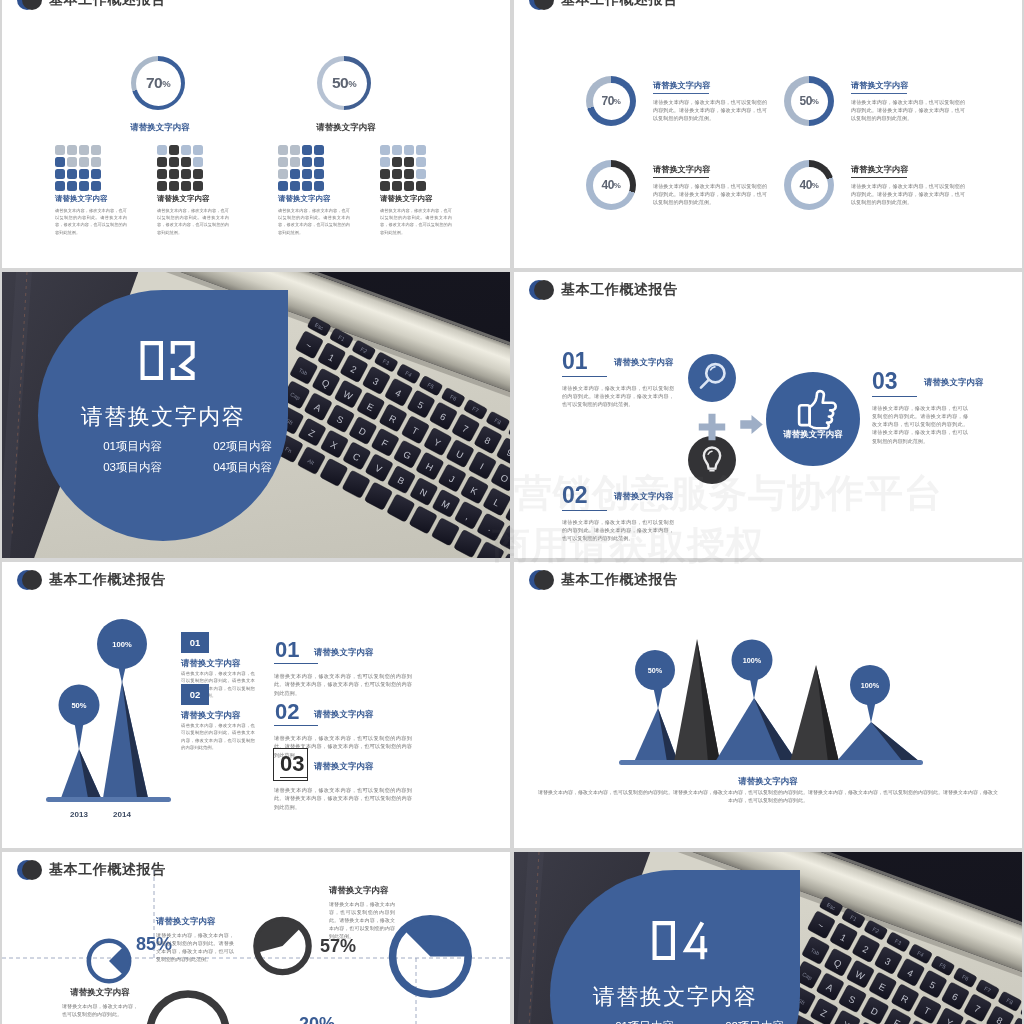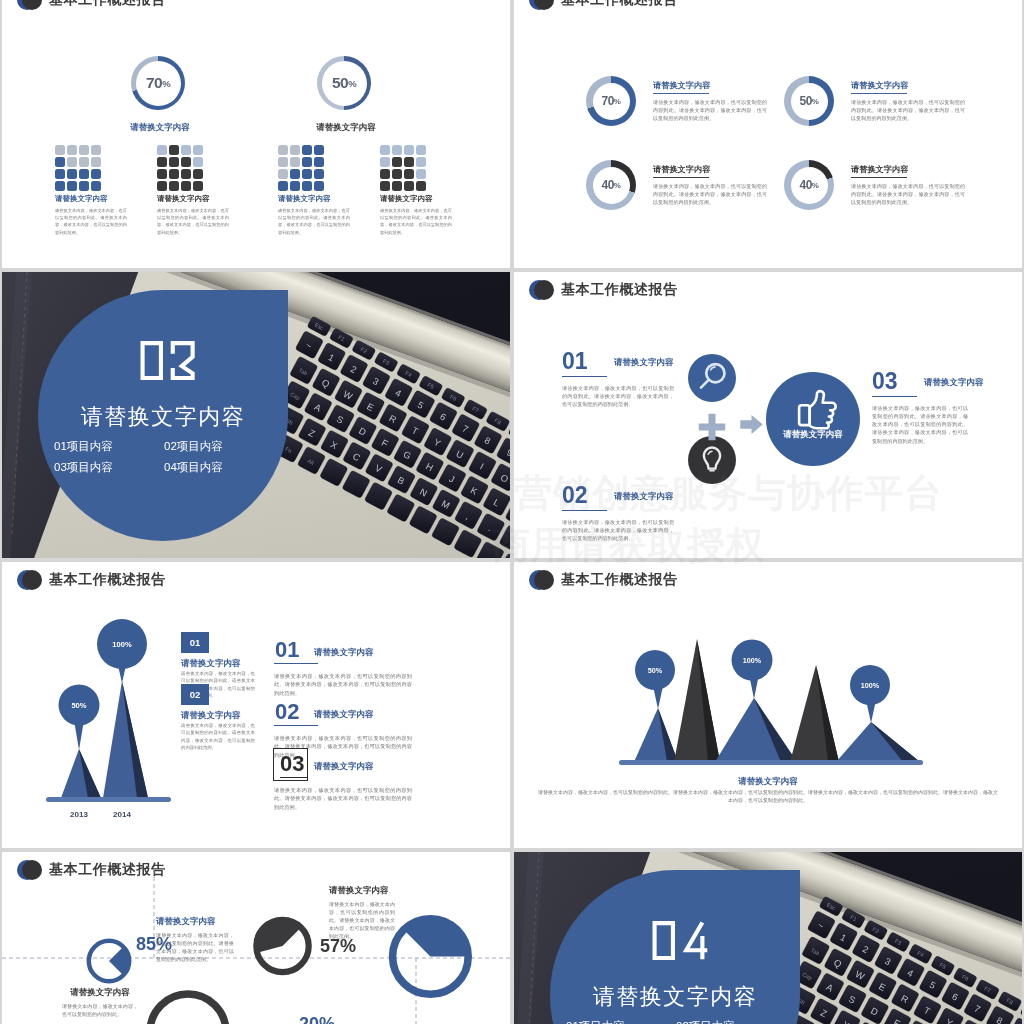--- a/index.html
+++ b/index.html
@@ -102,21 +102,21 @@
   
   .cover{position:absolute;inset:0;overflow:hidden;background:#23232f;}
   .cover > svg.kbsvg{position:absolute;left:0;top:0;}
   .teardrop{position:absolute;background:#3e6099;
             border-radius:50% 0 50% 50%;}
   .cv-num{position:absolute;display:flex;justify-content:center;align-items:flex-start;height:50px;}
   .cvnum{width:57px;height:47px;}
   .vh{position:absolute;width:1px;height:1px;overflow:hidden;clip:rect(0 0 0 0);color:transparent;}
   .cv-ttl{position:absolute;width:100%;text-align:center;color:#fff;font-weight:400;}
   .cv-items{position:absolute;color:#fff;}
-  .cv-items td{padding:1px 0;font-size:11.5px;font-weight:400;white-space:nowrap;text-align:left;line-height:17px;}
+  .cv-items td{padding:1px 0;font-size:11.5px;font-weight:400;white-space:nowrap;text-align:right;line-height:17px;}
 </style>
 </head>
 <body>
 
 <div id="sheet">
   <div id="watermark">
     <div class="wm1">营销创意服务与协作平台</div>
     <div class="wm2">商用请获取授权</div>
   </div>
   <div class="slide r1 cL">

